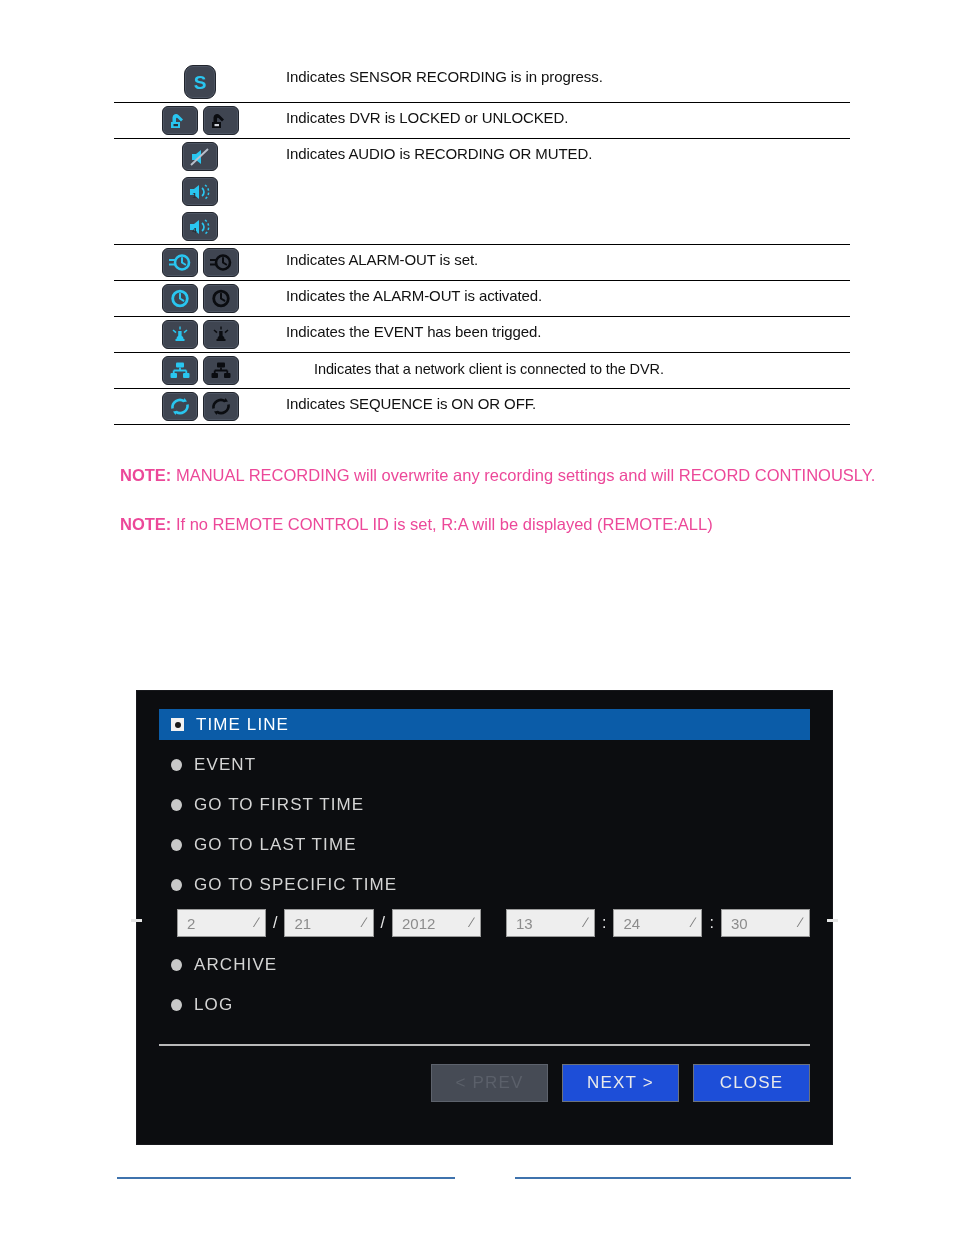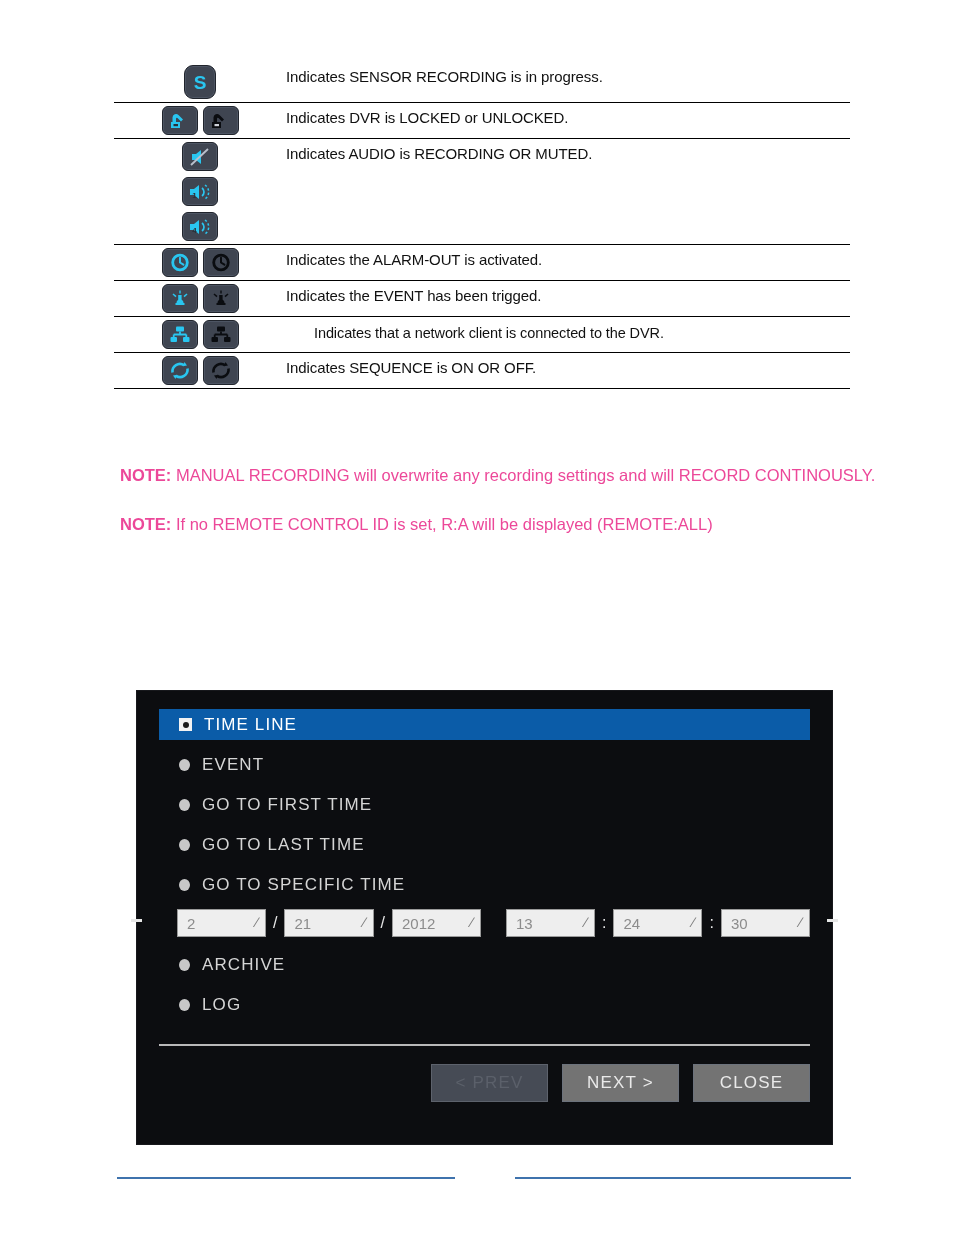--- a/index.html
+++ b/index.html
@@ -109,21 +109,21 @@
     left: 22px;
     top: 18px;
     right: 22px;
     bottom: 16px;
   }
   .menu-row {
     display: flex;
     align-items: center;
     height: 31px;
     margin-bottom: 9px;
-    padding-left: 20px;
+    padding-left: 12px;
     box-sizing: border-box;
   }
   .menu-row.selected {
     background: #0b5ca8;
     width: 100%;
   }
   .radio-dot {
     width: 11px;
     height: 12px;
     border-radius: 50%;
@@ -197,21 +197,21 @@
   }
   .btn-row {
     display: flex;
     justify-content: flex-end;
     gap: 14px;
     margin-top: 18px;
   }
   .dvr-btn {
     min-width: 115px;
     height: 36px;
-    background: #737373;
+    background: #1d4ed8;
     border: 1px solid #6c727c;
     color: #eaeaea;
     font-size: 17px;
     letter-spacing: 1.2px;
     display: flex;
     align-items: center;
     justify-content: center;
     font-family: "Liberation Sans", sans-serif;
   }
   .dvr-btn.disabled {
@@ -292,20 +292,41 @@
           <path d="M3 8 L7 8 L12 4 L12 18 L7 14 L3 14 Z" fill="#29c6f0"></path>
           <text x="7.5" y="16.5" font-family="Liberation Sans, sans-serif" font-size="8" font-weight="bold" fill="#2a3038" text-anchor="middle">4</text>
           <path d="M15 7 A5 5 0 0 1 15 15" stroke="#29c6f0" stroke-width="1.7" fill="none"></path>
           <path d="M18 4 A8.5 8.5 0 0 1 18 18" stroke="#29c6f0" stroke-width="1.5" fill="none" stroke-dasharray="2.4 2"></path>
         </svg>
       </span>
     </div>
     <div class="desc-cell">Indicates AUDIO is RECORDING OR MUTED.</div>
   </div>
 
+  <div class="tbl-row">
+    <div class="icon-cell">
+      <span class="chip">
+        <svg width="26" height="21" viewBox="0 0 26 21">
+          <circle cx="15" cy="10.5" r="7" fill="none" stroke="#29c6f0" stroke-width="2.6"></circle>
+          <path d="M15 6 L15 10.5 L18.2 12.5" stroke="#29c6f0" stroke-width="2" fill="none" stroke-linecap="round"></path>
+          <rect x="2" y="7" width="7" height="2" fill="#29c6f0"></rect>
+          <rect x="2" y="11.5" width="7" height="2" fill="#29c6f0"></rect>
+        </svg>
+      </span>
+      <span class="chip">
+        <svg width="26" height="21" viewBox="0 0 26 21">
+          <circle cx="15" cy="10.5" r="7" fill="none" stroke="#0a0c10" stroke-width="2.6"></circle>
+          <path d="M15 6 L15 10.5 L18.2 12.5" stroke="#0a0c10" stroke-width="2" fill="none" stroke-linecap="round"></path>
+          <rect x="2" y="7" width="7" height="2" fill="#0a0c10"></rect>
+          <rect x="2" y="11.5" width="7" height="2" fill="#0a0c10"></rect>
+        </svg>
+      </span>
+    </div>
+    <div class="desc-cell">Indicates ALARM-OUT is set.</div>
+  </div>
 
   <div class="tbl-row">
     <div class="icon-cell">
       <span class="chip">
         <svg width="22" height="21" viewBox="0 0 22 21">
           <circle cx="11" cy="10.5" r="7.3" fill="none" stroke="#29c6f0" stroke-width="2.8"></circle>
           <path d="M11 5.8 L11 10.5 L14.4 12.6" stroke="#29c6f0" stroke-width="2" fill="none" stroke-linecap="round"></path>
         </svg>
       </span>
       <span class="chip">

